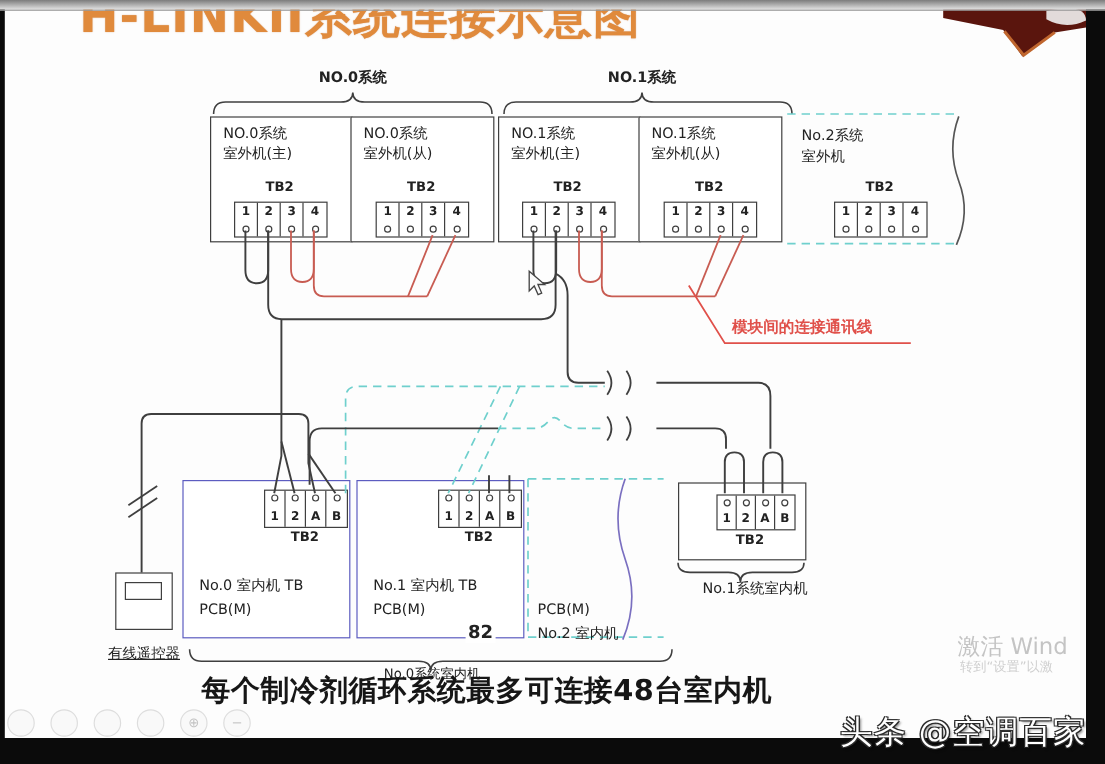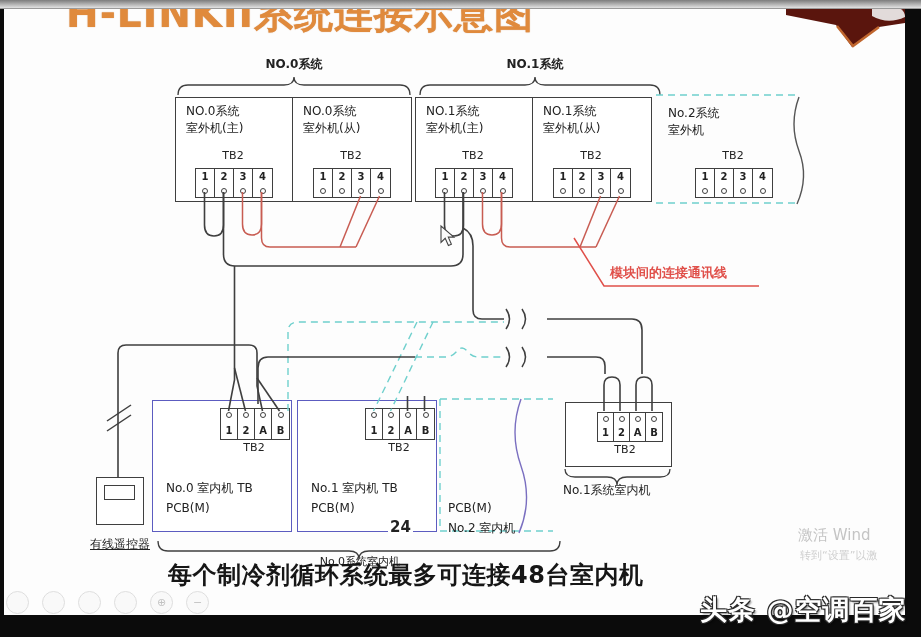--- a/index.html
+++ b/index.html
@@ -15,41 +15,41 @@
   .title{position:absolute;left:66px;top:-13px;font-size:39px;font-weight:700;color:#e08a3c;
          letter-spacing:1px;z-index:4;white-space:nowrap;text-shadow:0 0 1px rgba(186,96,22,.65);}
   
   .obox{position:absolute;border:1.6px solid #3f3f3f;background:#fff;z-index:2;}
   .ibox{position:absolute;border:1.8px solid #5c5cc0;background:#fff;z-index:2;}
   .dbox{position:absolute;border:1.6px solid #3f3f3f;background:#fff;z-index:2;}
   .rbox{position:absolute;left:96px;top:477px;width:46px;height:46px;border:1.6px solid #3f3f3f;background:#fff;z-index:2;}
   .rscreen{position:absolute;left:7px;top:7px;width:29px;height:13px;border:1.5px solid #3f3f3f;}
   .boxtext{position:absolute;font-size:12px;line-height:17px;z-index:6;white-space:nowrap;}
   .lbl{position:absolute;z-index:6;white-space:nowrap;}
-  .tblabel{position:absolute;font-size:11px;font-weight:400;text-align:center;z-index:6;}
+  .tblabel{position:absolute;font-size:11px;font-weight:700;text-align:center;z-index:6;}
   
   .tstrip{position:absolute;display:flex;border:1.5px solid #3f3f3f;background:#fff;z-index:4;}
   .tcell{width:19px;height:28px;display:flex;flex-direction:column;align-items:center;
          justify-content:space-between;padding:3px 0;border-right:1.5px solid #3f3f3f;box-sizing:border-box;}
   .tcell:last-child{border-right:none;}
   .tnum{font-size:10px;font-weight:700;line-height:1;}
   .tdot{width:6px;height:6px;border:1.2px solid #3f3f3f;border-radius:50%;box-sizing:border-box;}
   .indoor .tcell{width:17px;height:30px;flex-direction:column-reverse;}
   .dstrip .tcell{width:16px;height:28px;flex-direction:column-reverse;}
   
   .wires{position:absolute;left:0;top:0;z-index:5;pointer-events:none;}
   
   .rednote{position:absolute;left:610px;top:264px;font-size:13px;font-weight:700;color:#e0504a;z-index:6;white-space:nowrap;}
   .count48{position:absolute;left:388px;top:518px;font-size:15px;font-weight:700;background:#fff;padding:0 2px;z-index:6;}
   .bignote{position:absolute;left:168px;top:559px;font-size:24px;font-weight:700;color:#161616;
            letter-spacing:.5px;z-index:6;white-space:nowrap;}
   
-  .activate1{position:absolute;left:798px;top:526px;font-size:15px;color:#c4c4c4;z-index:11;white-space:nowrap;}
+  .activate1{position:absolute;left:798px;top:526px;font-size:19px;color:#c4c4c4;z-index:11;white-space:nowrap;}
   .activate2{position:absolute;left:800px;top:548px;font-size:11px;color:#cfcfcf;z-index:11;white-space:nowrap;}
-  .brand{position:absolute;left:700px;top:592px;font-size:27px;font-weight:700;color:#fff;z-index:20;white-space:nowrap;
+  .brand{position:absolute;left:700px;top:592px;font-size:27px;font-weight:400;color:#fff;z-index:20;white-space:nowrap;
          letter-spacing:1px;text-shadow:-1px -1px 0 #2a2a2a,1px -1px 0 #2a2a2a,-1px 1px 0 #2a2a2a,1px 1px 0 #2a2a2a,2px 2px 2px rgba(0,0,0,.45);}
   .toast{position:absolute;left:0;top:610px;width:136px;height:27px;background:#26262b;z-index:25;
          border-radius:0 10px 0 0;display:flex;align-items:center;}
   .toast-text{font-size:12px;color:#e4e4e4;padding-left:9px;}
   .toast-close{margin-left:12px;color:#fff;font-size:13px;font-weight:700;cursor:pointer;background:none;border:none;padding:0;}
   .ctrl{position:absolute;top:591px;width:23px;height:23px;border-radius:50%;border:1.5px solid #bfbfbf;
         background:#f7f7f7;opacity:.5;z-index:13;display:flex;align-items:center;justify-content:center;
         font-size:11px;color:#8a8a8a;box-sizing:border-box;}
 </style>
 </head>
@@ -244,22 +244,22 @@
   <div class="tblabel" style="left:220px;top:441px;width:68px;">TB2</div>
   <div class="tblabel" style="left:365px;top:441px;width:68px;">TB2</div>
   <div class="tblabel" style="left:590px;top:443px;width:70px;">TB2</div>
 
   <div class="rbox">
     <div class="rscreen"></div>
   </div>
   <div class="lbl" style="left:84px;top:536px;width:72px;text-align:center;font-size:12px;text-decoration:underline;">有线遥控器</div>
 
   <div class="rednote">模块间的连接通讯线</div>
-  <div class="count48">24</div>
-  <div class="lbl" style="left:563px;top:482px;width:110px;text-align:left;font-size:12px;">No.1系统室内机</div>
+  <div class="count48">82</div>
+  <div class="lbl" style="left:563px;top:482px;width:110px;text-align:right;font-size:12px;">No.1系统室内机</div>
   <div class="lbl" style="left:305px;top:554px;width:110px;text-align:center;font-size:11px;">No.0系统室内机</div>
   <div class="bignote">每个制冷剂循环系统最多可连接48台室内机</div>
 
   <svg class="wires" width="921" height="637" viewBox="0 0 921 637">
 
     <g stroke="#3f3f3f" stroke-width="1.3" fill="none">
       <path d="M178,95 Q178,85 188,85 H284 Q294,85 294,77 Q294,85 304,85 H400 Q410,85 410,95"></path>
       <path d="M420,95 Q420,85 430,85 H525 Q535,85 535,77 Q535,85 545,85 H650 Q660,85 660,95"></path>
       <path d="M565,469 Q565,477 575,477 H607 Q617,477 617,485 Q617,477 627,477 H660 Q670,477 670,469"></path>
       <path d="M158,541 Q158,551 168,551 H349 Q359,551 359,559 Q359,551 369,551 H550 Q560,551 560,541"></path>

